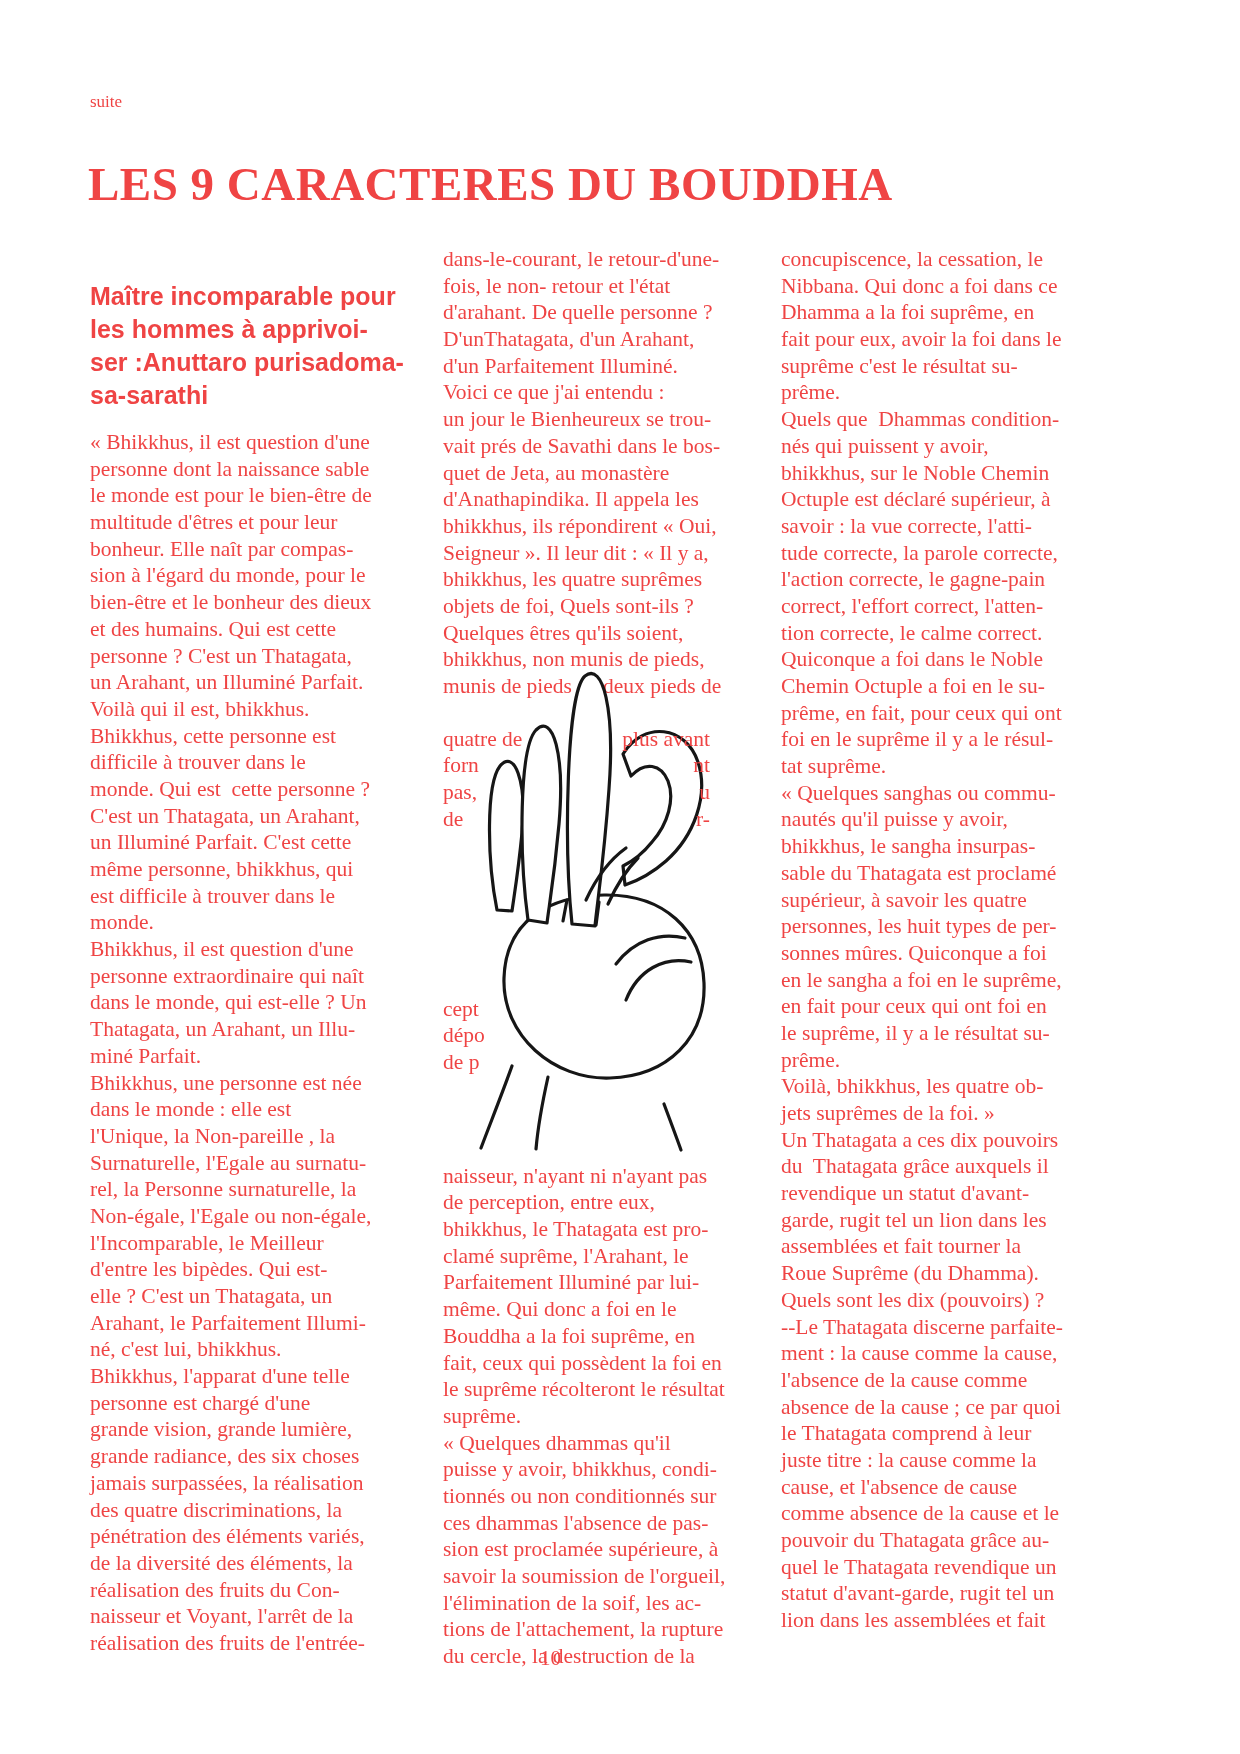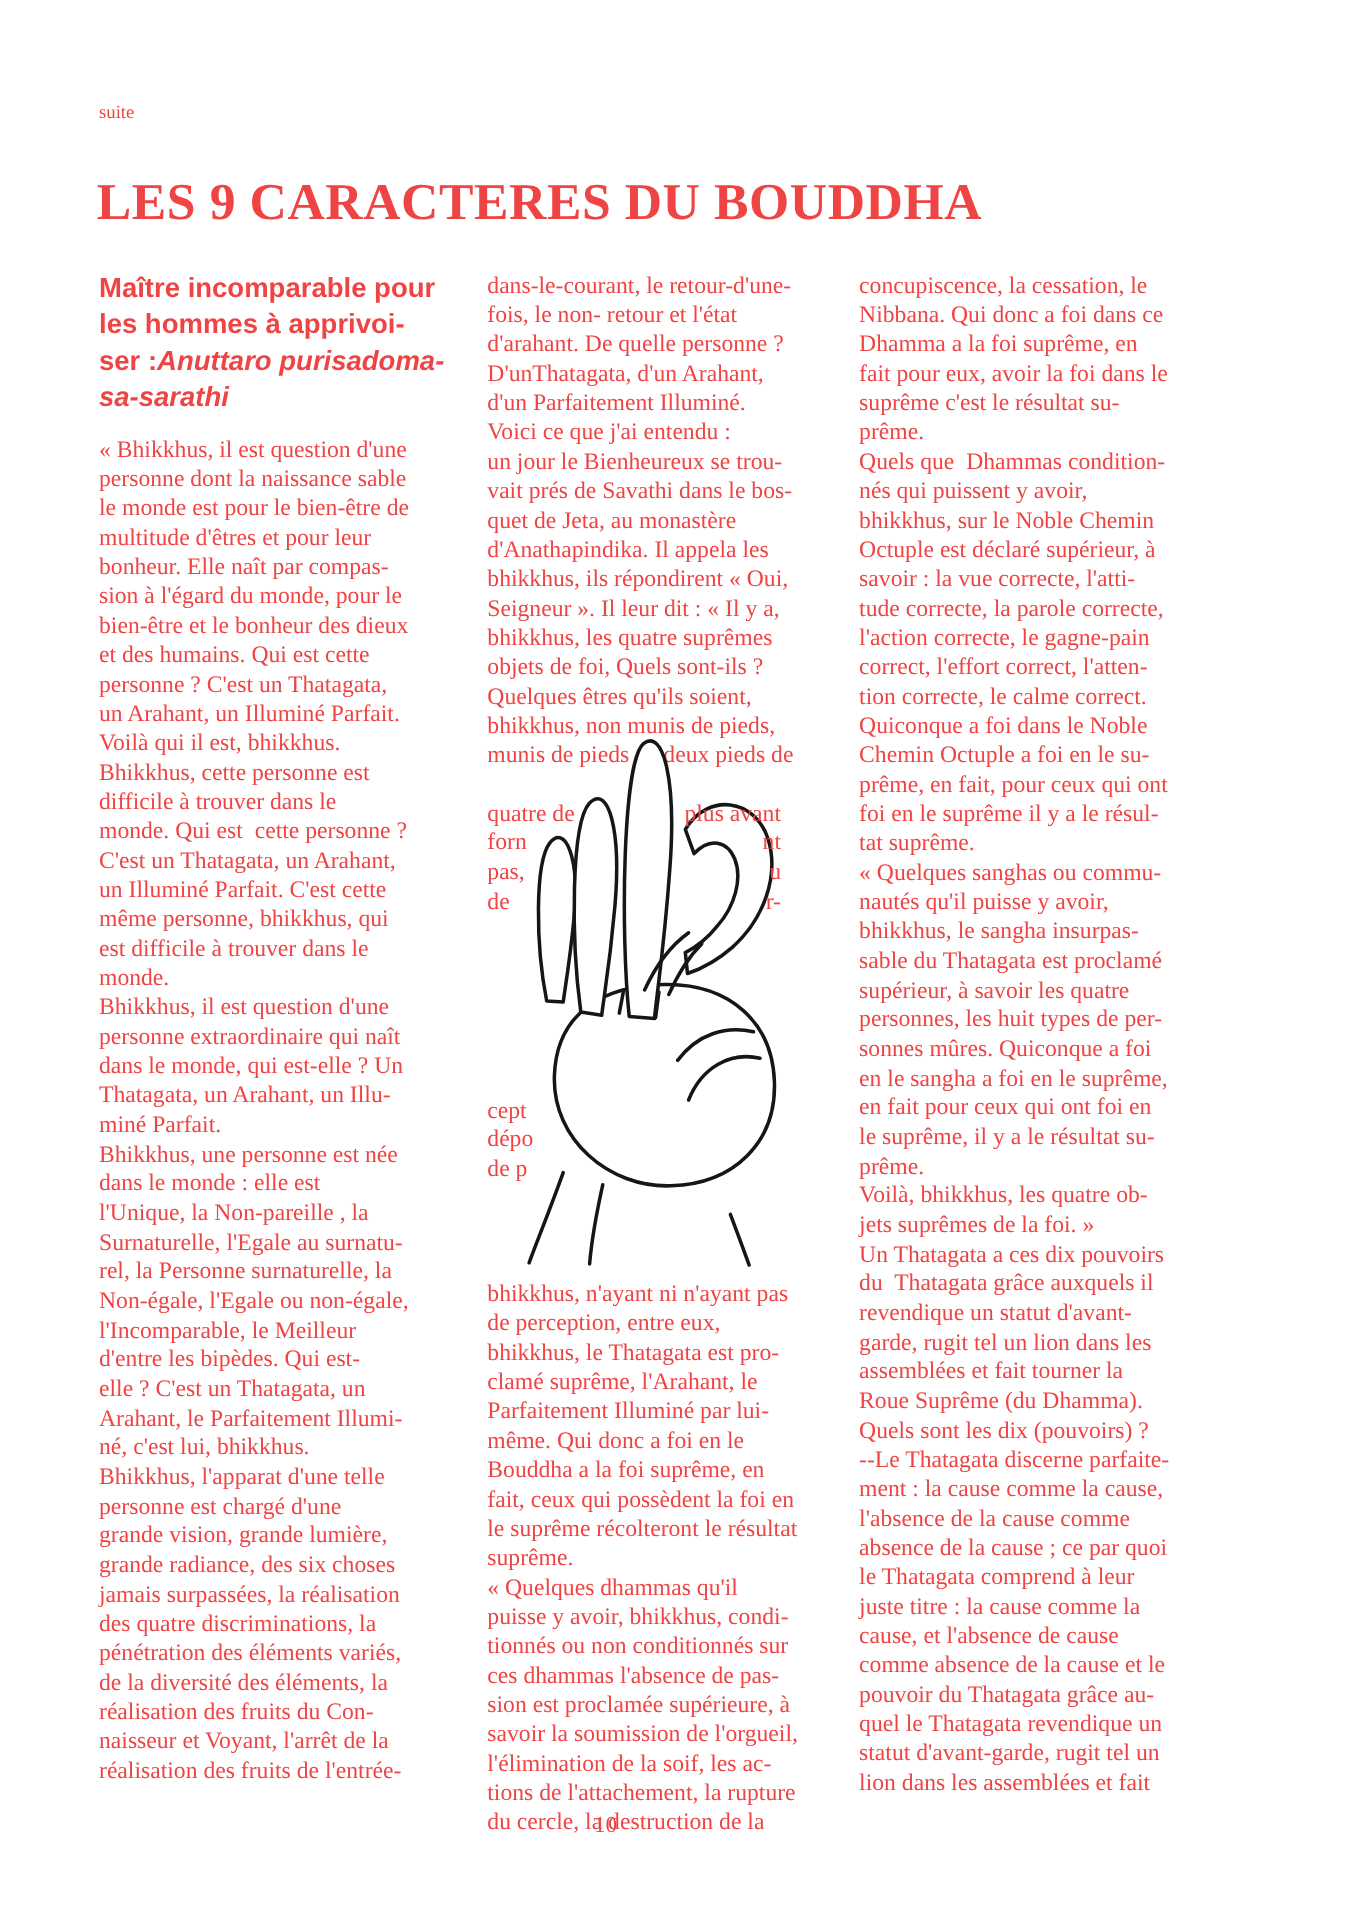--- a/index.html
+++ b/index.html
@@ -20,26 +20,26 @@
     position:absolute; left:88px; top:126px;
     font-size:47px; font-weight:bold;
     letter-spacing:0.5px; white-space:pre;
   }
   .col { position:absolute; top:246px; font-size:21.5px; }
   .col .tline { white-space:pre; line-height:26.7px; height:26.7px; }
   .col1 { left:90px;  width:300px; }
   .col2 { left:443px; width:300px; }
   .col3 { left:781px; width:306px; }
   .col1-heading {
-    margin-bottom:17px;
+    margin-top:34px; margin-bottom:17px;
     font-family:"Liberation Sans", sans-serif;
     font-weight:bold; font-size:25px; line-height:33px;
   }
   .col1-heading .hline { white-space:pre; }
-  .col1-heading .it { font-style:italic; }
+  .col1-heading .it { }
   .figure { position:relative; height:437px;margin-top:26px; }
   .frag-left  { position:absolute; top:0; left:0; }
   .frag-right { position:absolute; top:0; right:33px; text-align:right; }
   .frag-mid   { position:absolute; top:270px; left:0; }
   .frag-left, .frag-right, .frag-mid { z-index:2; }
   .hand-wrap {
     position:absolute; top:-58px; left:25px;
     width:245px; height:485px; z-index:1;
   }
   .page-number {
@@ -178,21 +178,21 @@
             <path fill="none" d="M158,332 C170,302 196,288 223,294"></path>
 
             <path fill="none" d="M95,253 L99,232"></path>
             <path fill="none" d="M128,257 L131,234"></path>
           </g>
         </svg>
       </div>
     </div>
 
     <div>
-        <div class="tline">bhikkhus, n'ayant ni n'ayant pas</div>
+        <div class="tline">naisseur, n'ayant ni n'ayant pas</div>
         <div class="tline">de perception, entre eux,</div>
         <div class="tline">bhikkhus, le Thatagata est pro-</div>
         <div class="tline">clamé suprême, l'Arahant, le</div>
         <div class="tline">Parfaitement Illuminé par lui-</div>
         <div class="tline">même. Qui donc a foi en le</div>
         <div class="tline">Bouddha a la foi suprême, en</div>
         <div class="tline">fait, ceux qui possèdent la foi en</div>
         <div class="tline">le suprême récolteront le résultat</div>
         <div class="tline">suprême.</div>
         <div class="tline">« Quelques dhammas qu'il</div>

